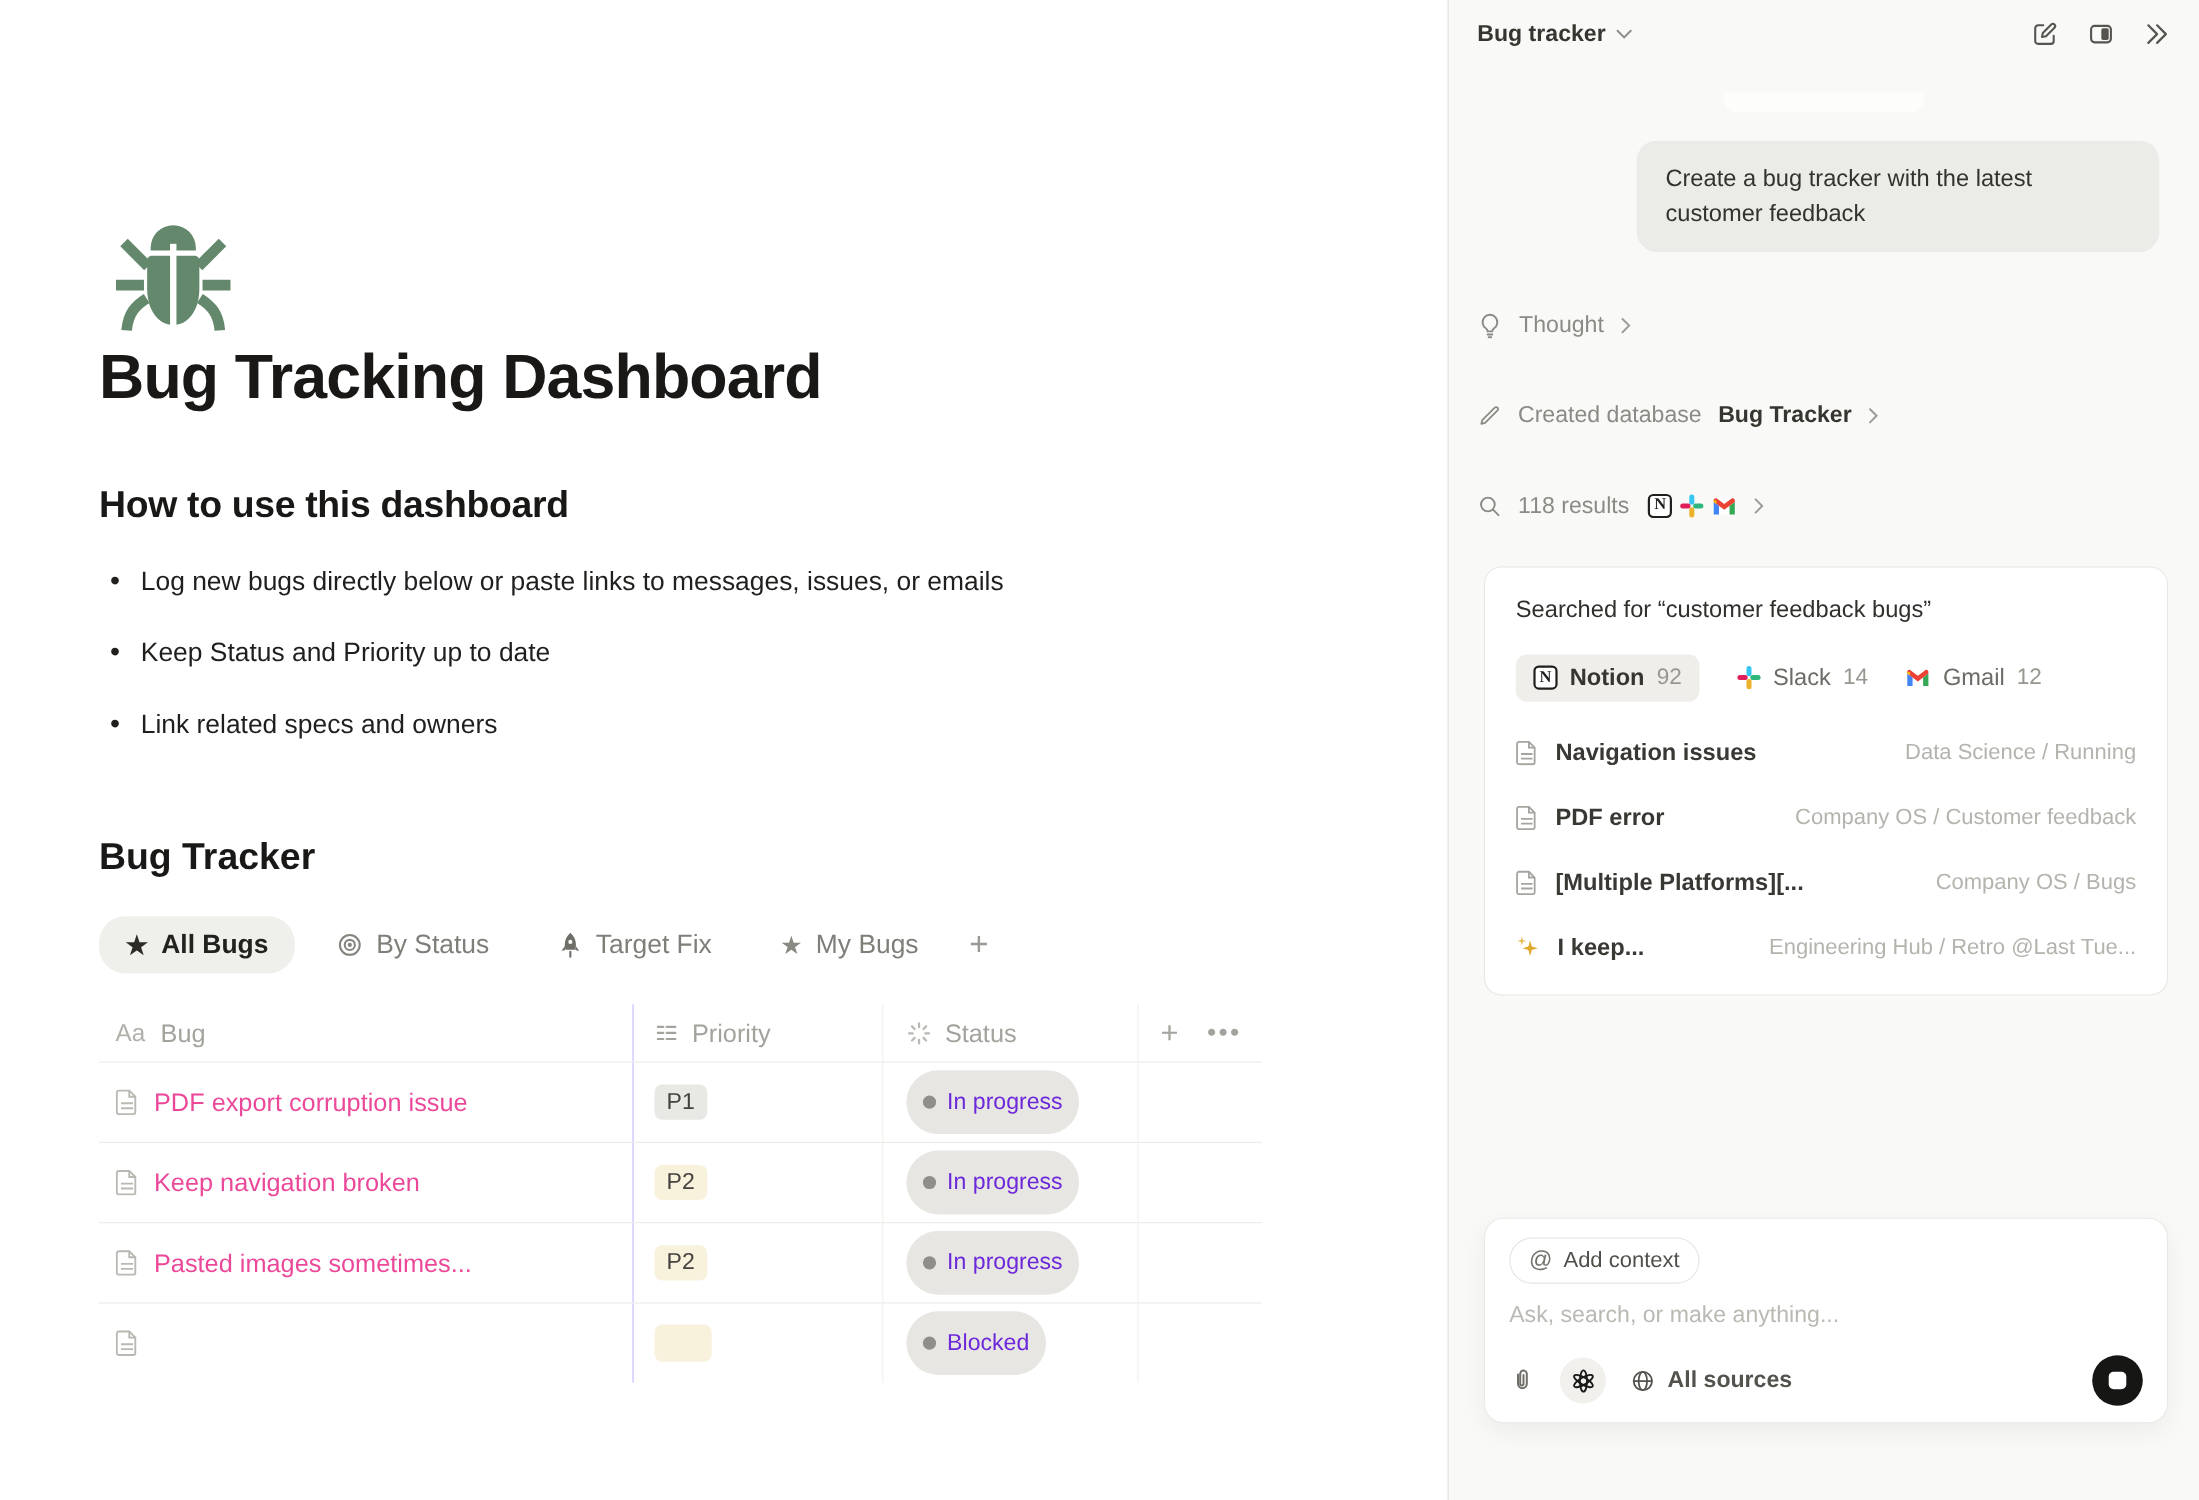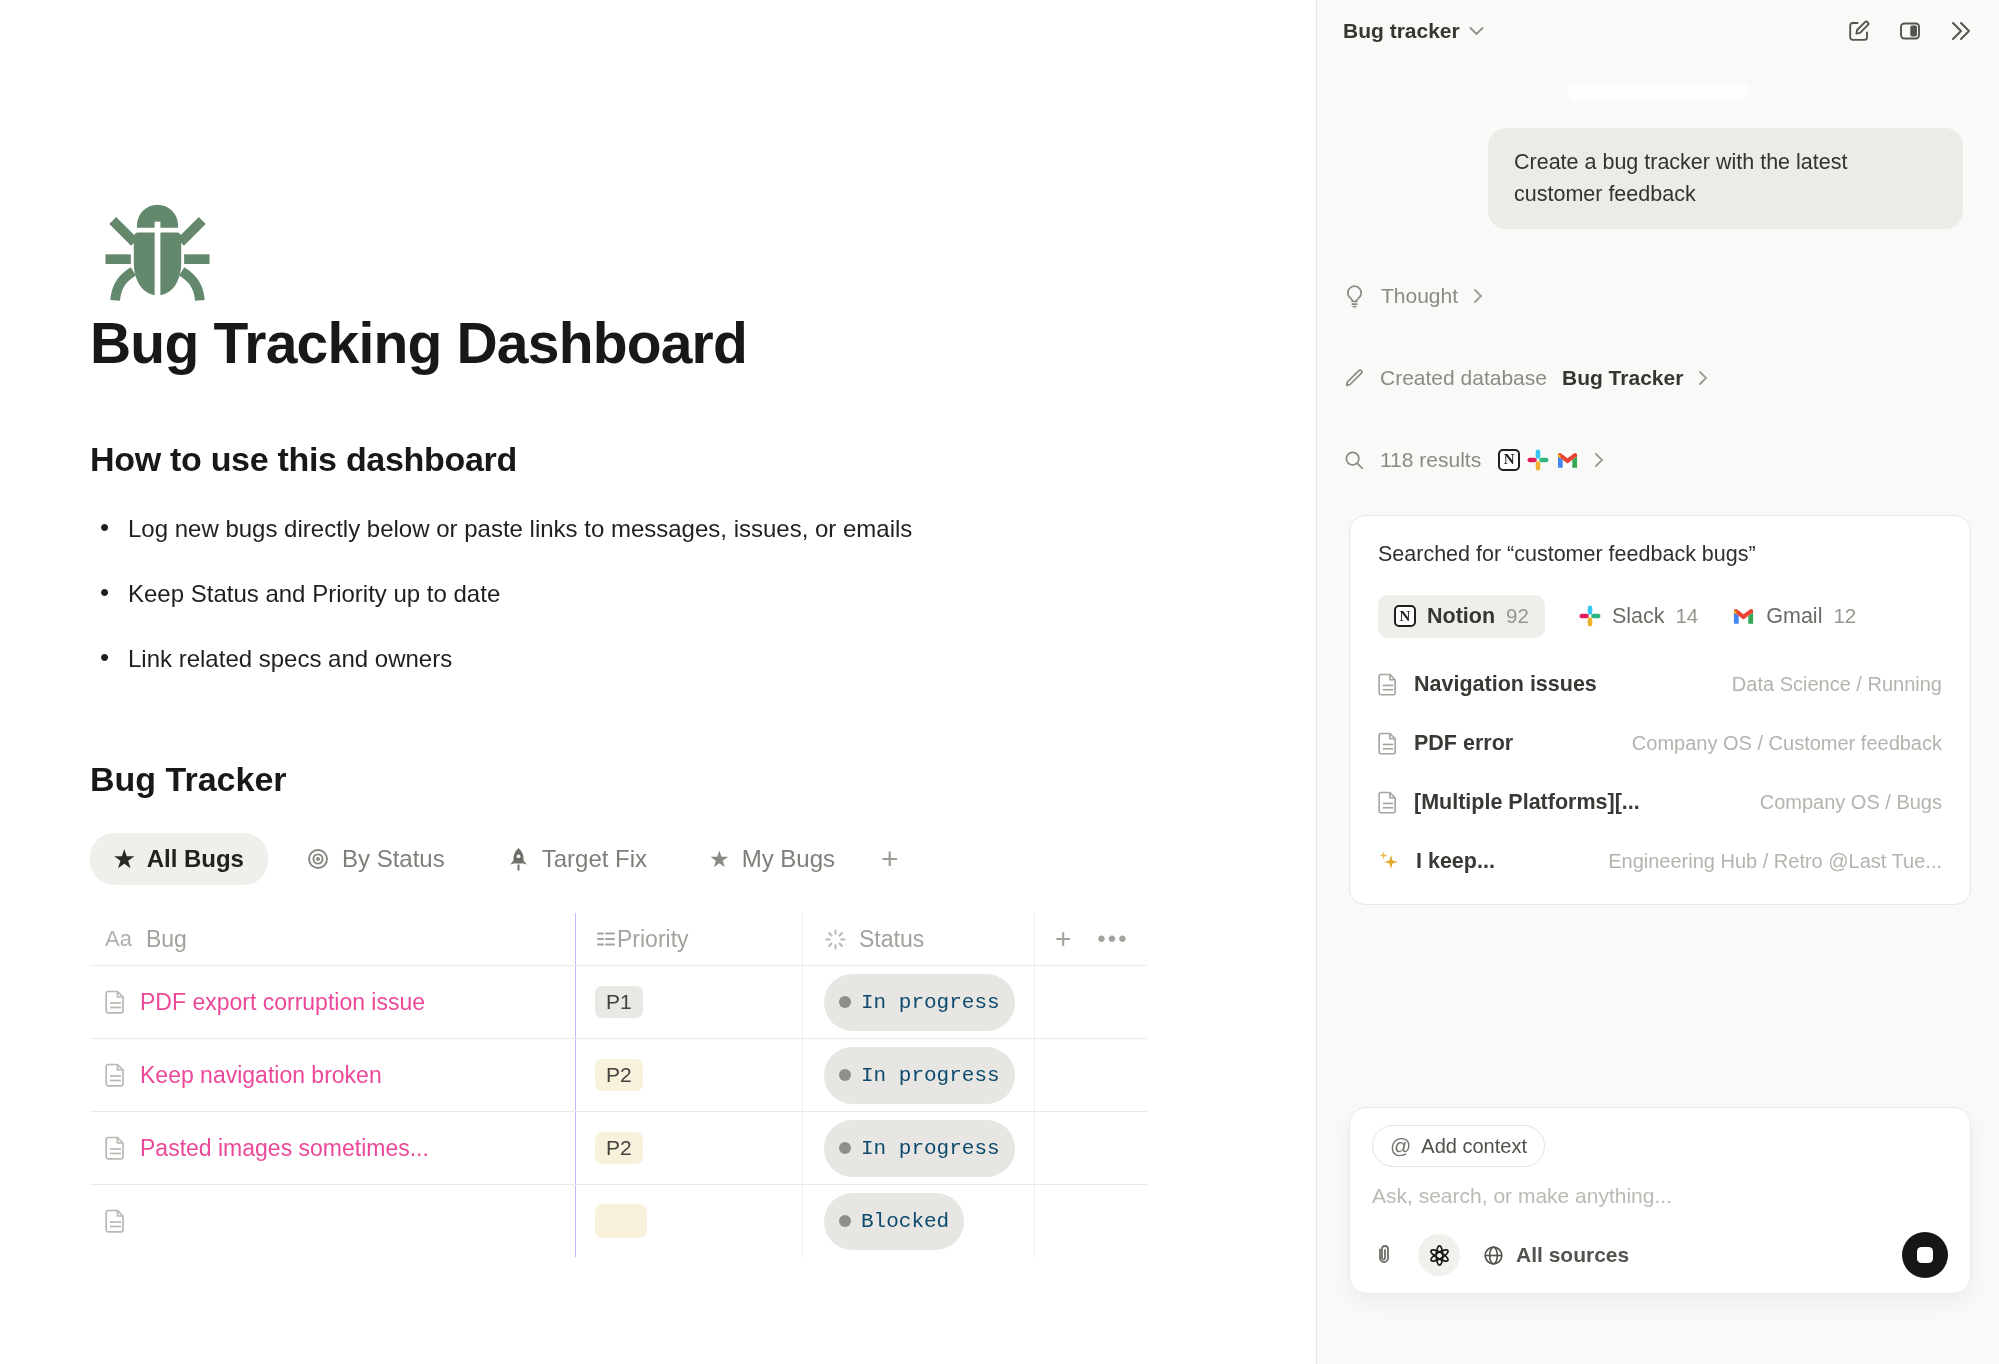--- a/index.html
+++ b/index.html
@@ -23,30 +23,30 @@
   .tab .star { font-size:23px; line-height:1; }
   .tab.active .star { color:#2b2a27; }
   .tab .star.gray { color:#8a8983; }
   .tab-plus { font-size:30px; color:#9b9a94; font-weight:400; padding:0 8px; }
 
   
   .table { margin-top:28px; width:1057px; font-size:23px; }
   .trow { display:flex; align-items:center; height:73px; border-top:1px solid #eceae7; }
   .thead { height:52px; border-top:none; color:#a3a29c; }
   .c1 { width:486px; display:flex; align-items:center; gap:14px; padding-left:15px; height:100%; border-right:1px solid #c4b5fd; }
-  .c2 { width:227px; display:flex; align-items:center; padding-left:19px; height:100%; border-right:1px solid #f0efec; }
+  .c2 { width:227px; display:flex; align-items:center; gap:12px; padding-left:19px; height:100%; border-right:1px solid #f0efec; }
   .c3 { width:232px; display:flex; align-items:center; gap:12px; padding-left:21px; height:100%; border-right:1px solid #f0efec; }
   .c4 { width:112px; display:flex; align-items:center; gap:26px; padding-left:20px; height:100%; }
   .aa { font-size:22px; letter-spacing:0; color:#b1b0aa; }
   .rowtitle { font-weight:500; color:#ec4899; white-space:nowrap; }
   .chip { padding:4px 11px; border-radius:7px; font-size:21px; color:#43423e; }
   .chip.p1 { background:#e8e8e5; }
   .chip.p2 { background:#f8f1dc; }
   .chip.empty { width:52px; height:34px; }
-  .pill { display:inline-flex; align-items:center; gap:10px; background:#e7e6e3; border-radius:999px; padding:17px 15px; font-size:21px; color:#0c4a6e; white-space:nowrap;font-family:Liberation Mono, monospace; }
+  .pill { display:inline-flex; align-items:center; gap:10px; background:#e7e6e3; border-radius:999px; padding:17px 15px; font-size:21px; color:#6d28d9; white-space:nowrap; }
   .pill .dot { width:12px; height:12px; border-radius:50%; background:#8f8e88; }
   .hplus { font-size:28px; color:#a3a29c; }
   .hmore { font-size:24px; letter-spacing:2px; color:#a3a29c; }
 
   
   .sidebar { width:683px; height:100%; background:#f9f9f7; border-left:1px solid #e4e3e0; box-shadow:-1px 0 0 rgba(0,0,0,0.02); display:flex; flex-direction:column; position:relative; }
   .sb-header { height:62px; display:flex; align-items:center; padding:0 26px; flex:0 0 auto; }
   .sb-title { font-size:21px; font-weight:600; color:#37352f; }
   .sb-title-chev { margin-left:9px; }
   .sb-actions { margin-left:auto; display:flex; align-items:center; gap:27px; }

